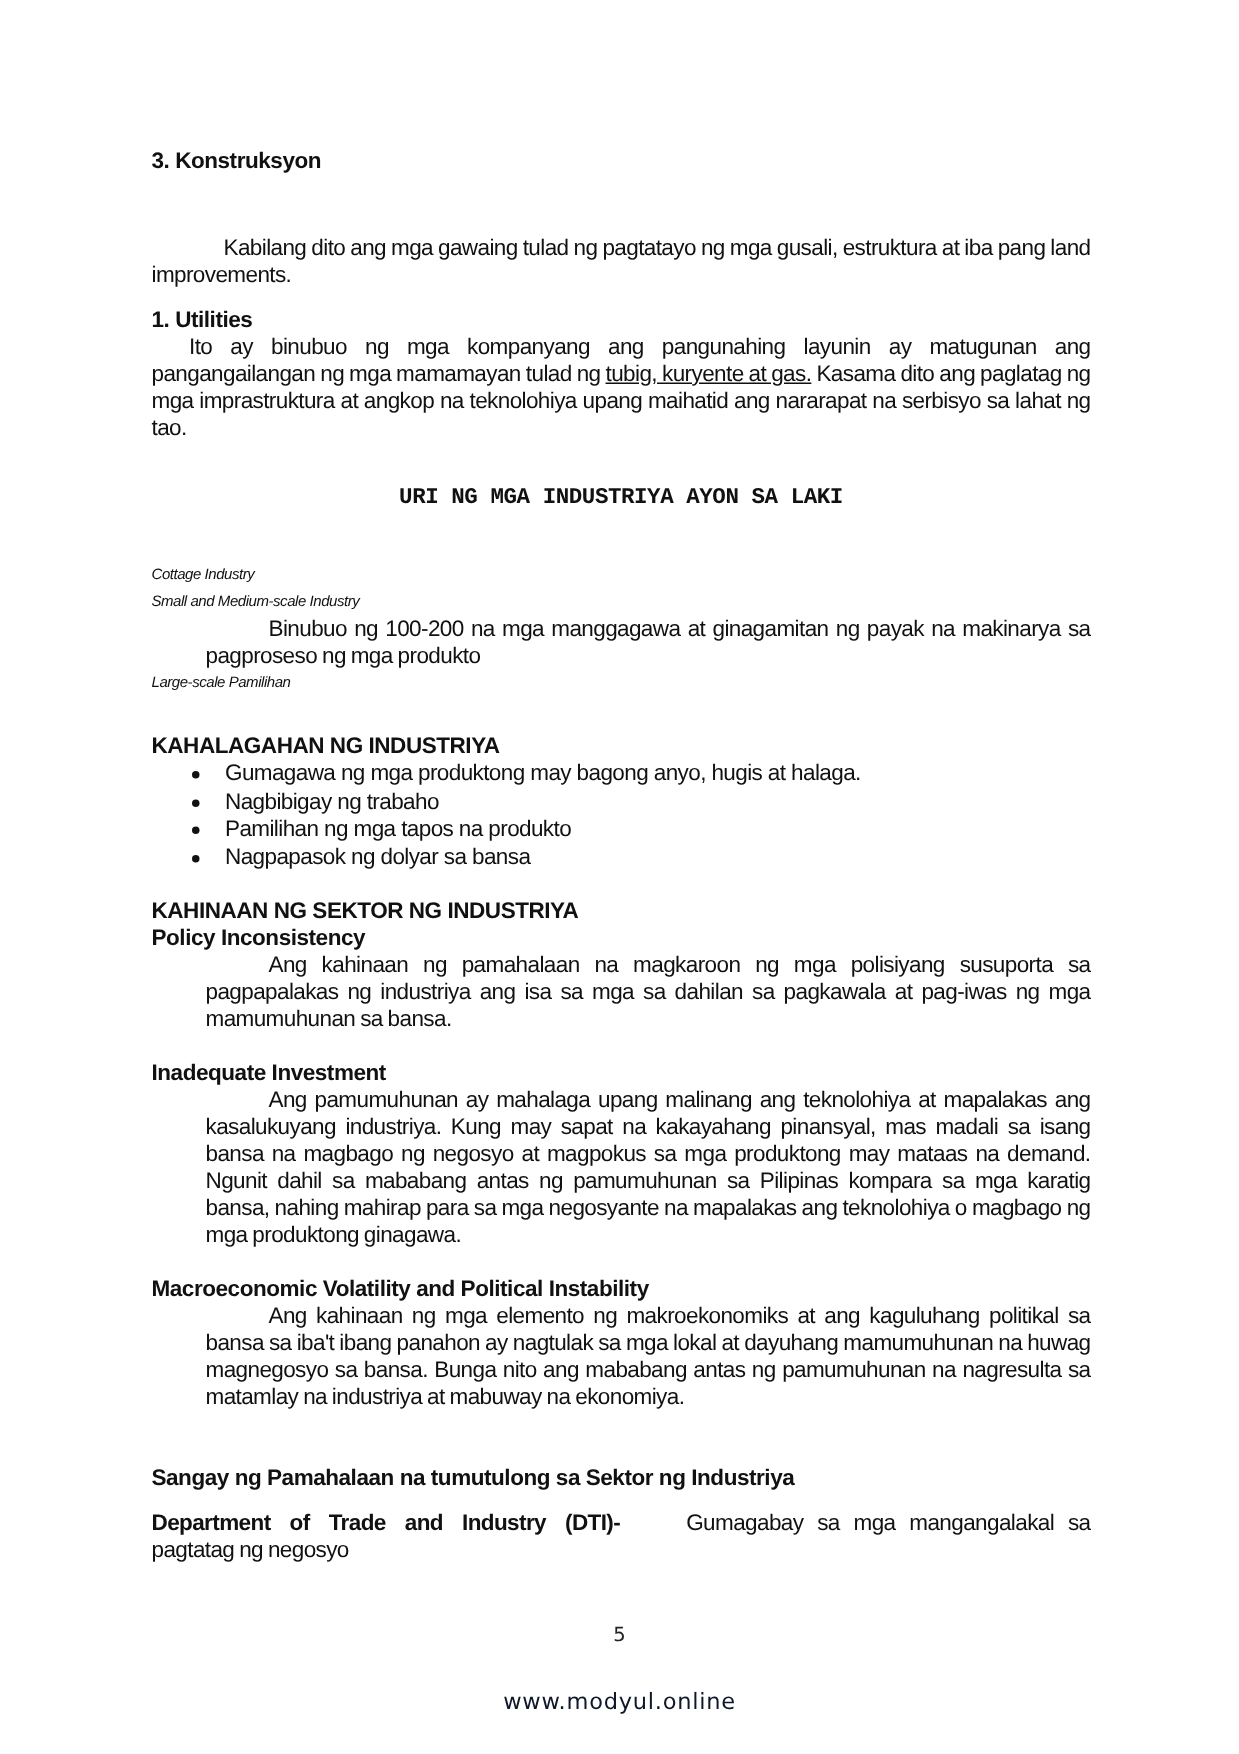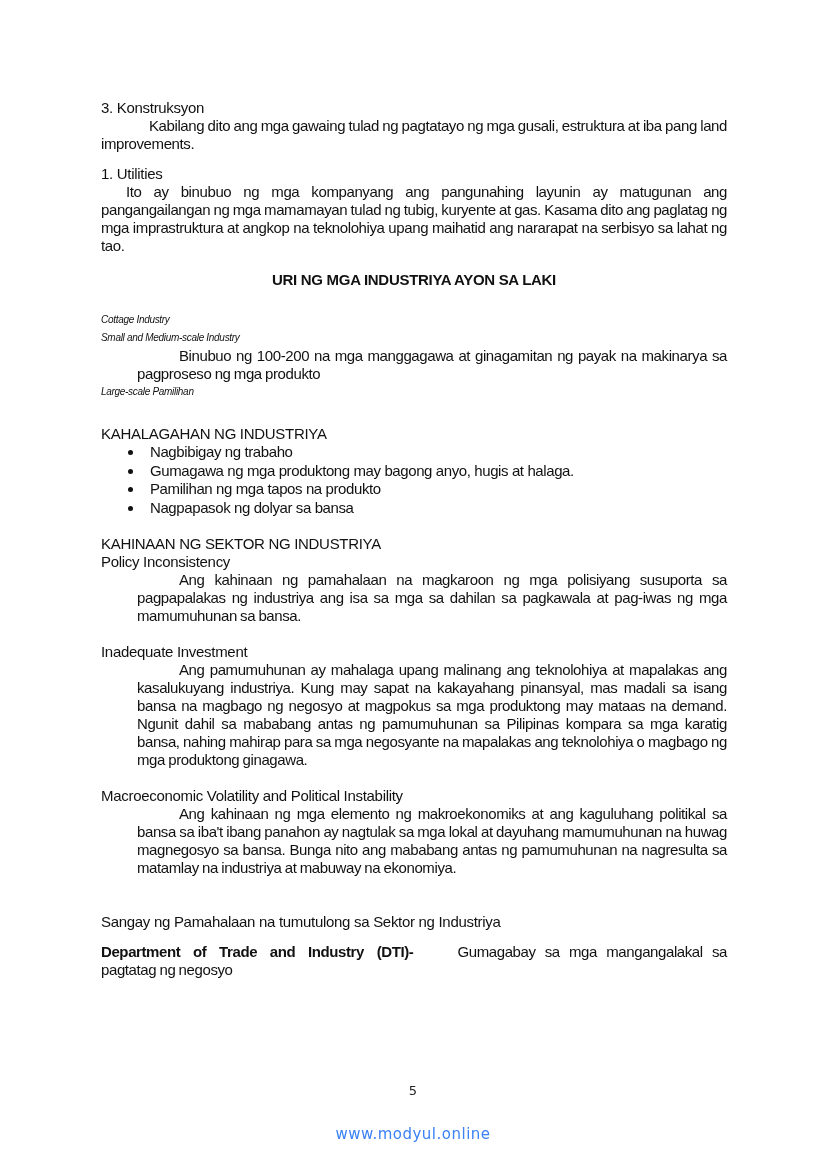--- a/index.html
+++ b/index.html
@@ -15,21 +15,21 @@
     font-family: "Liberation Sans", sans-serif;
     color: #111111;
   }
   .page {
     position: absolute;
     left: 101px;
     top: 99px;
     width: 626px;
   }
   .h {
-    font-weight: normal;
+    font-weight: bold;
     font-size: 15px;
     line-height: 18px;
     letter-spacing: -0.3px;
     margin: 0;
   }
   .hi {
     font-weight: normal;
     font-style: italic;
     font-size: 10px;
     line-height: 18px;
@@ -37,31 +37,32 @@
     margin: 0;
   }
   p {
     margin: 0;
     text-align: justify;
     font-size: 15px;
     line-height: 18px;
     letter-spacing: -0.4px;
     word-spacing: -0.5px;
   }
-  .ind1 { text-indent: 48px; }
+  .ind1 { text-indent: 48px; margin-top: 40px; }
   .ind2 { text-indent: 25px; }
   .ind3 { text-indent: 30px; }
   .ind4 { text-indent: 42px; margin-left: 36px; }
   .center-title {
     text-align: center;
     font-weight: bold;
     font-size: 15px;
     line-height: 18px;
     letter-spacing: -0.3px;
-    margin: 4px;
+    margin: 16px;
+    font-family: Liberation Mono, monospace;
   }
   .gap12 { height: 12px; }
   .gap18 { height: 18px; }
   .gap24 { height: 24px; }
   .gap36 { height: 36px; }
   ul.bullets {
     list-style: none;
     margin: 0;
     padding: 0;
   }
@@ -74,21 +75,21 @@
   }
   ul.bullets li .dot {
     position: absolute;
     left: 27px;
     top: 7px;
     width: 5px;
     height: 5px;
     border-radius: 50%;
     background: #111111;
   }
-  .underline { }
+  .underline { text-decoration: underline; }
   .dti-row {
     text-align: justify;
   }
   .dti-row .dti-name {
     font-weight: bold;
     word-spacing: 3px;
     margin-top: 28px;
   }
   .dti-gap {
     display: inline-block;
@@ -106,21 +107,21 @@
   }
   .watermark {
     position: absolute;
     left: 0;
     width: 826px;
     top: 1125px;
     text-align: center;
     font-family: "DejaVu Sans", sans-serif;
     font-size: 15px;
     letter-spacing: 0.5px;
-    color: #3b82f6;
+    color: #0f172a;
   }
 </style>
 </head>
 <body>
 
 <div class="page">
 
   <h3 class="h">3. Konstruksyon</h3>
   <p class="ind1">Kabilang dito ang mga gawaing tulad ng pagtatayo ng mga gusali, estruktura at iba pang land improvements.</p>
 
@@ -139,22 +140,22 @@
 
   <h4 class="hi">Small and Medium-scale Industry</h4>
   <p class="ind4">Binubuo ng 100-200 na mga manggagawa at ginagamitan ng payak na makinarya sa pagproseso ng mga produkto</p>
 
   <h4 class="hi">Large-scale Pamilihan</h4>
 
   <div class="gap24"></div>
 
   <h3 class="h">KAHALAGAHAN NG INDUSTRIYA</h3>
   <ul class="bullets">
+    <li><span class="dot"></span><span>Gumagawa ng mga produktong may bagong anyo, hugis at halaga.</span></li>
     <li><span class="dot"></span><span>Nagbibigay ng trabaho</span></li>
-    <li><span class="dot"></span><span>Gumagawa ng mga produktong may bagong anyo, hugis at halaga.</span></li>
     <li><span class="dot"></span><span>Pamilihan ng mga tapos na produkto</span></li>
     <li><span class="dot"></span><span>Nagpapasok ng dolyar sa bansa</span></li>
   </ul>
 
   <div class="gap18"></div>
 
   <h3 class="h">KAHINAAN NG SEKTOR NG INDUSTRIYA</h3>
   <h4 class="h">Policy Inconsistency</h4>
   <p class="ind4">Ang kahinaan ng pamahalaan na magkaroon ng mga polisiyang susuporta sa pagpapalakas ng industriya ang isa sa mga sa dahilan sa pagkawala at pag-iwas ng mga mamumuhunan sa bansa.</p>
 

